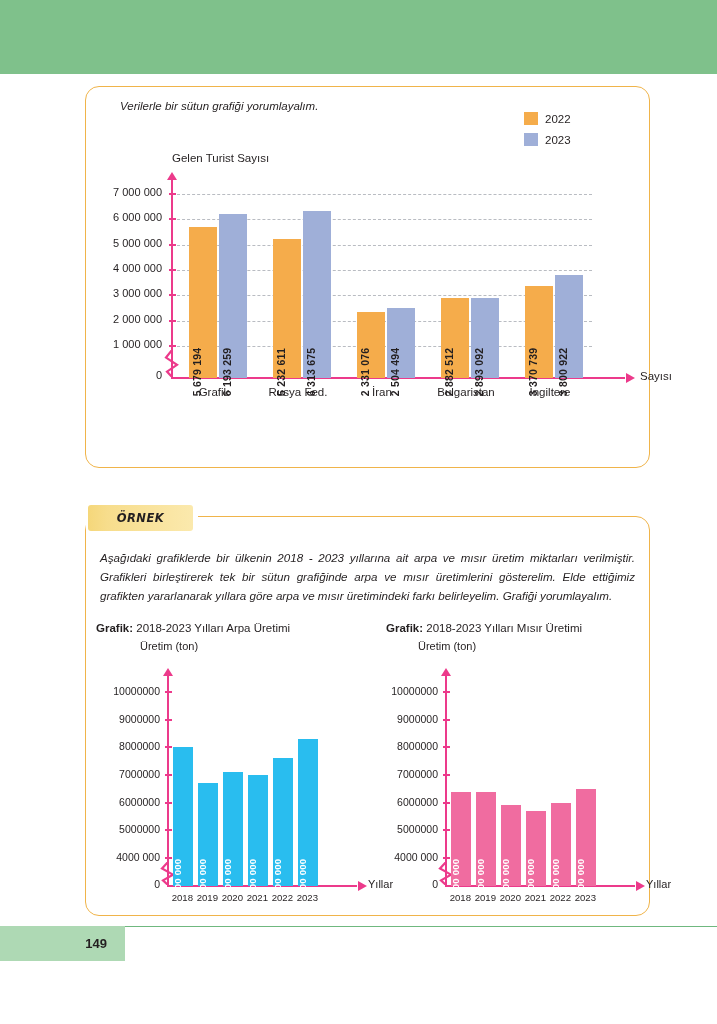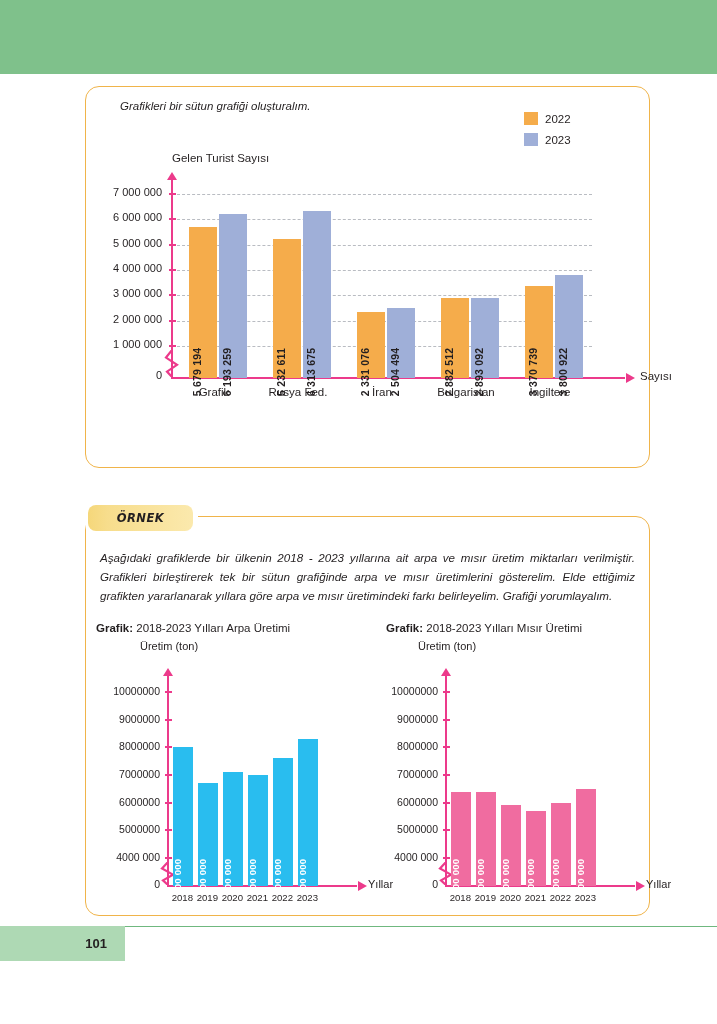--- a/index.html
+++ b/index.html
@@ -21,21 +21,21 @@
     box-sizing:border-box;font-weight:bold;font-size:13px;color:#231f20;}
 
   
   .card{position:absolute;border:1.2px solid #f0b44a;border-radius:14px;box-sizing:border-box;background:#fff;}
   #card1{left:85px;top:86px;width:565px;height:382px;}
   #card2{left:85px;top:516px;width:565px;height:400px;}
 
   
   .ornek-badge{position:absolute;left:88px;top:505px;width:105px;height:26px;
     background:linear-gradient(90deg,#f5d77a 0%,#f7dd8c 18%,#fbe9ad 100%);
-    border-radius:8px;display:flex;align-items:center;justify-content:center;}
+    border-radius:3px;display:flex;align-items:center;justify-content:center;}
   .ornek-badge span{font-family:"DejaVu Sans",sans-serif;font-weight:bold;font-style:italic;
     font-size:11.5px;letter-spacing:.5px;color:#231f20;}
   .badge-mask{position:absolute;left:86px;top:506px;width:112px;height:24px;background:#fff;z-index:1;}
 
   
   .italic-lead{position:absolute;font-style:italic;font-size:11.5px;}
   .para{position:absolute;font-size:11.6px;line-height:19px;text-align:justify;}
   .para.it{font-style:italic;}
   .indent:first-line{text-indent:24px;}
 
@@ -74,21 +74,21 @@
 </style>
 </head>
 <body>
 
 <div class="page">
 
   <div class="top-band"></div>
 
   <div class="card" id="card1"></div>
 
-  <div class="italic-lead" style="left:120px;top:100px;">Grafikleri bir sütun grafiği oluşturalım.</div>
+  <div class="italic-lead" style="left:120px;top:100px;">Verilerle bir sütun grafiği yorumlayalım.</div>
 
 
   <div class="axis-name" style="left:172px;top:152px;">Gelen Turist Sayısı</div>
 
   <div id="chart1">
       <div class="grid" style="left:72px;top:196px;width:420px;"></div>
       <div class="tick" style="left:69px;top:195px;"></div>
       <div class="c1-ylab" style="right:478px;top:188px;">1 000 000</div>
       <div class="grid" style="left:72px;top:170.66666666666666px;width:420px;"></div>
       <div class="tick" style="left:69px;top:169.66666666666666px;"></div>
@@ -276,15 +276,15 @@
       <div class="sc-xlab" style="left:178px;top:232px;width:25px;">2022</div>
       <div class="sc-bar" style="left:207.5px;top:128.83333333333331px;width:20px;height:97.16666666666669px;background:#f06ca0;">
         <span>6 500 000</span>
       </div>
       <div class="sc-xlab" style="left:203px;top:232px;width:25px;">2023</div>
       <div class="axis-name" style="left:278px;top:218px;font-size:11px;">Yıllar</div>
     </div>
 
   <div class="footer-rule"></div>
   <div class="footer-block"></div>
-  <div class="footer-page">101</div>
+  <div class="footer-page">149</div>
 
 </div>
 
 </body></html>

